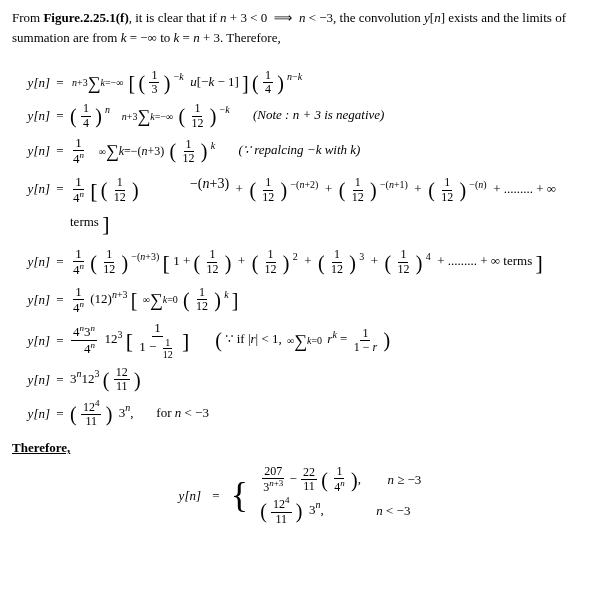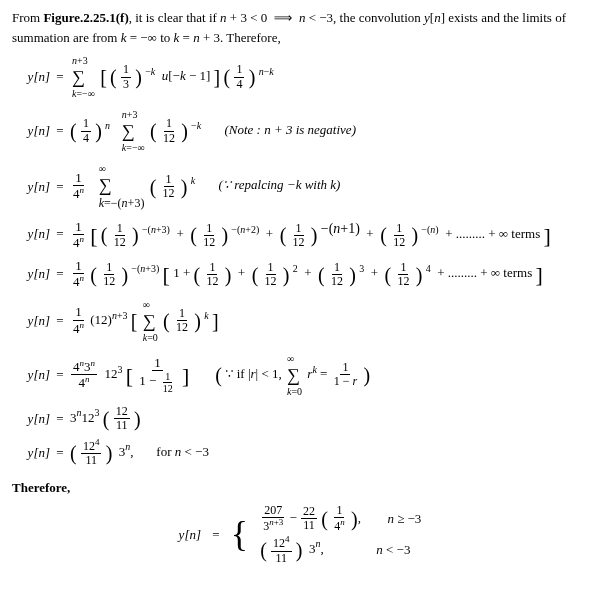--- a/index.html
+++ b/index.html
@@ -10,21 +10,21 @@
       font-family: "Times New Roman", Times, serif;
       font-size: 13px;
       color: #000;
       padding: 8px 12px 12px 12px;
     }
     .content {
       line-height: 1.5;
     }
     p.intro {
       font-size: 13px;
-      margin-bottom: 6px;
+      margin-bottom: 22px;
     }
     .math-block {
       display: flex;
       align-items: center;
       margin: 3px 0;
       font-size: 13px;
     }
     .lhs {
       width: 38px;
       text-align: right;
@@ -41,20 +41,21 @@
     }
     .note {
       margin-left: 20px;
       font-style: italic;
       color: #000;
     }
     .therefore-label {
       font-weight: bold;
       margin-top: 8px;
       margin-bottom: 4px;
+      text-decoration: underline;
     }
     .final-block {
       display: flex;
       justify-content: center;
       margin-top: 6px;
     }
     .final-inner {
       display: flex;
       align-items: center;
       gap: 8px;
@@ -83,22 +84,22 @@
       line-height: 1;
       vertical-align: middle;
     }
     .big-paren {
       font-size: 20px;
       line-height: 1;
       vertical-align: middle;
     }
     .sum-block {
       display: inline-flex;
-      flex-direction: column;
-      align-items: flex-start;
+      flex-direction: row;
+      align-items: center;
       vertical-align: middle;
       margin: 0 2px;
       font-size: 11px;
     }
     .sum-block .sigma {
       font-size: 18px;
       line-height: 1;
     }
     .cases {
       display: inline-flex;
@@ -220,37 +221,37 @@
           <span class="num">1</span>
           <span class="den">4<sup style="font-size:9px;"><i>n</i></sup></span>
         </span>
       <span style="font-size:22px; vertical-align:middle;">[</span>
       <span class="big-paren">(</span>
       <span class="frac">
           <span class="num">1</span>
           <span class="den">12</span>
         </span>
       <span class="big-paren">)</span>
-      <sup style="font-size:10px;">−(<i>n</i>+3)</sup>
+      <sup style="font-size:14px;margin-left:48px;">−(<i>n</i>+3)</sup>
       &nbsp;+&nbsp;
       <span class="big-paren">(</span>
       <span class="frac">
           <span class="num">1</span>
           <span class="den">12</span>
         </span>
       <span class="big-paren">)</span>
       <sup style="font-size:10px;">−(<i>n</i>+2)</sup>
       &nbsp;+&nbsp;
       <span class="big-paren">(</span>
       <span class="frac">
           <span class="num">1</span>
           <span class="den">12</span>
         </span>
       <span class="big-paren">)</span>
-      <sup style="font-size:14px;">−(<i>n</i>+1)</sup>
+      <sup style="font-size:10px;">−(<i>n</i>+1)</sup>
       &nbsp;+&nbsp;
       <span class="big-paren">(</span>
       <span class="frac">
           <span class="num">1</span>
           <span class="den">12</span>
         </span>
       <span class="big-paren">)</span>
       <sup style="font-size:10px;">−(<i>n</i>)</sup>
       &nbsp;+ ......... + ∞ terms
       <span style="font-size:22px; vertical-align:middle;">]</span>
@@ -332,21 +333,21 @@
       <span class="big-paren">)</span>
       <sup style="font-size:10px;"><i>k</i></sup>
       <span style="font-size:20px; vertical-align:middle;">]</span>
     </span>
   </div>
 
   <div class="math-block" style="margin-top:6px;">
     <span class="lhs"><i>y</i>[<i>n</i>]</span>
     <span class="eq">&nbsp;=&nbsp;</span>
     <span class="rhs">
-      <span class="frac" style="font-size:13px;vertical-align:middle;">
+      <span class="frac" style="font-size:13px;vertical-align:middle;align-items:flex-end;">
           <span class="num">4<sup style="font-size:9px;"><i>n</i></sup>3<sup style="font-size:9px;"><i>n</i></sup></span>
           <span class="den">4<sup style="font-size:9px;"><i>n</i></sup></span>
         </span>
       &nbsp;12<sup style="font-size:10px;">3</sup>
       <span style="font-size:22px; vertical-align:middle;">[</span>
       <span class="frac" style="font-size:13px;vertical-align:middle;">
           <span class="num">1</span>
           <span class="den">1 − <span class="frac" style="display:inline-flex;flex-direction:column;align-items:center;font-size:10px;">
               <span class="num" style="border-bottom:1px solid #000;">1</span>
               <span class="den">12</span>

